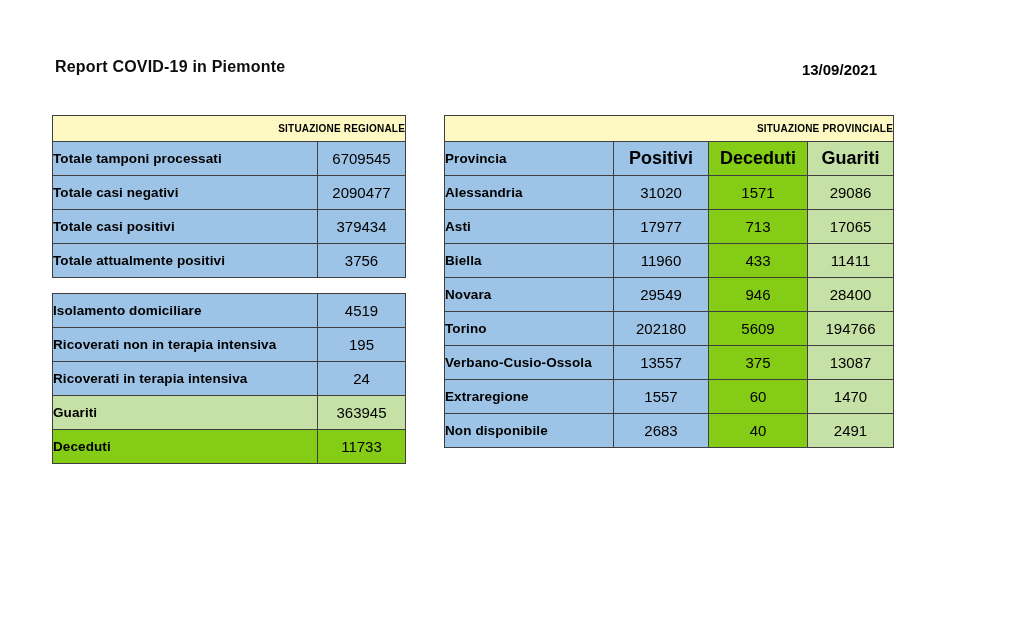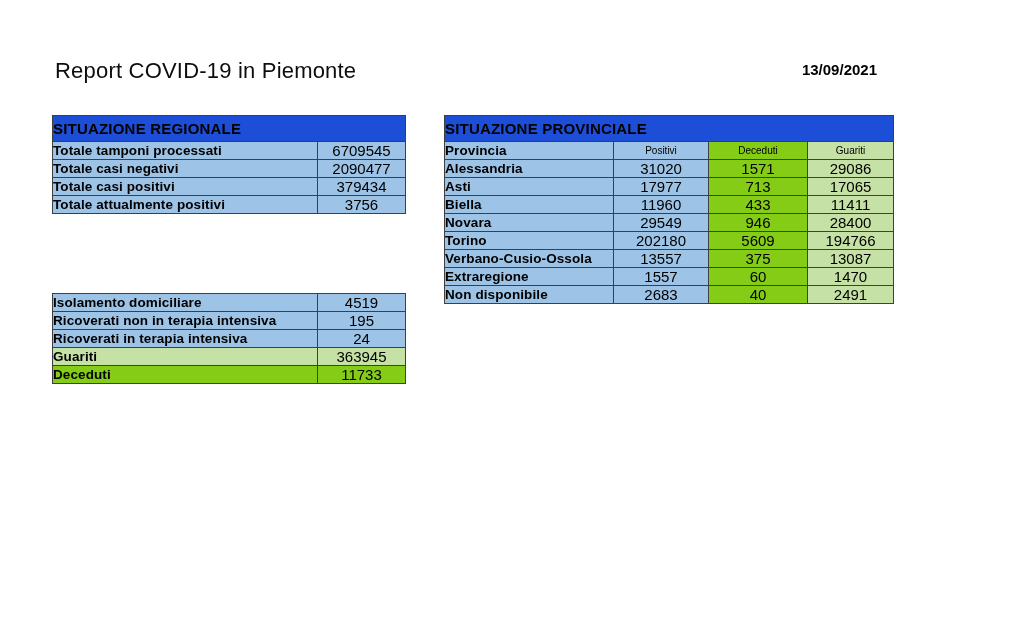--- a/index.html
+++ b/index.html
@@ -1,36 +1,36 @@
 <!DOCTYPE html>
 <html><head>
 <meta charset="utf-8">
 <style>
   html,body{margin:0;padding:0;background:#fff;}
   .page{position:relative;width:1024px;height:617px;background:#ffffff;overflow:hidden;
         font-family:"Liberation Sans",sans-serif;color:#000;}
-  .title{position:absolute;left:55px;top:58px;font-size:22px;font-weight:normal;color:#0d0d0d;
+  .title{position:absolute;left:55px;top:58px;font-size:16px;font-weight:bold;color:#0d0d0d;
          letter-spacing:0.2px;}
   .date{position:absolute;right:147px;top:61px;font-size:15px;font-weight:bold;color:#000;}
 
   table.tbl{position:absolute;border-collapse:collapse;table-layout:fixed;}
   table.tbl td, table.tbl th{border:1px solid #3f3f3f;overflow:hidden;white-space:nowrap;
          padding:0;vertical-align:middle;}
   .t1{left:52px;top:115px;width:353px;}
   .t2{left:52px;top:293px;width:353px;}
   .t3{left:444px;top:115px;width:449px;}
 
   tr.hdr-row{height:26px;}
-  tr.data-row{height:18px;}
+  tr.data-row{height:34px;}
 
-  th.sec-hdr{background:#1d4ed8;font-size:15px;font-weight:bold;text-align:left;
+  th.sec-hdr{background:#fef9c3;font-size:10px;font-weight:bold;text-align:right;
              letter-spacing:0.2px;}
   .lbl{text-align:left;padding-left:8px;font-weight:bold;font-size:13.5px;letter-spacing:0.1px;}
   .val{text-align:center;font-weight:normal;font-size:15px;}
-  .ch{text-align:center;font-weight:normal;font-size:10px;}
+  .ch{text-align:center;font-weight:bold;font-size:18px;}
 
   .blue{background:#9dc3e6;}
   .green{background:#c6e1a5;}
   .gray{background:#84cc16;}
 
   .logo{position:absolute;left:862px;top:559px;display:flex;align-items:flex-start;}
   .logo-mark{width:44px;height:48px;display:block;}
   .logo-text{margin-left:4px;font-family:"Liberation Serif",serif;font-size:22px;
              line-height:23px;color:#141414;margin-top:1px;letter-spacing:0.3px;}
 </style>

